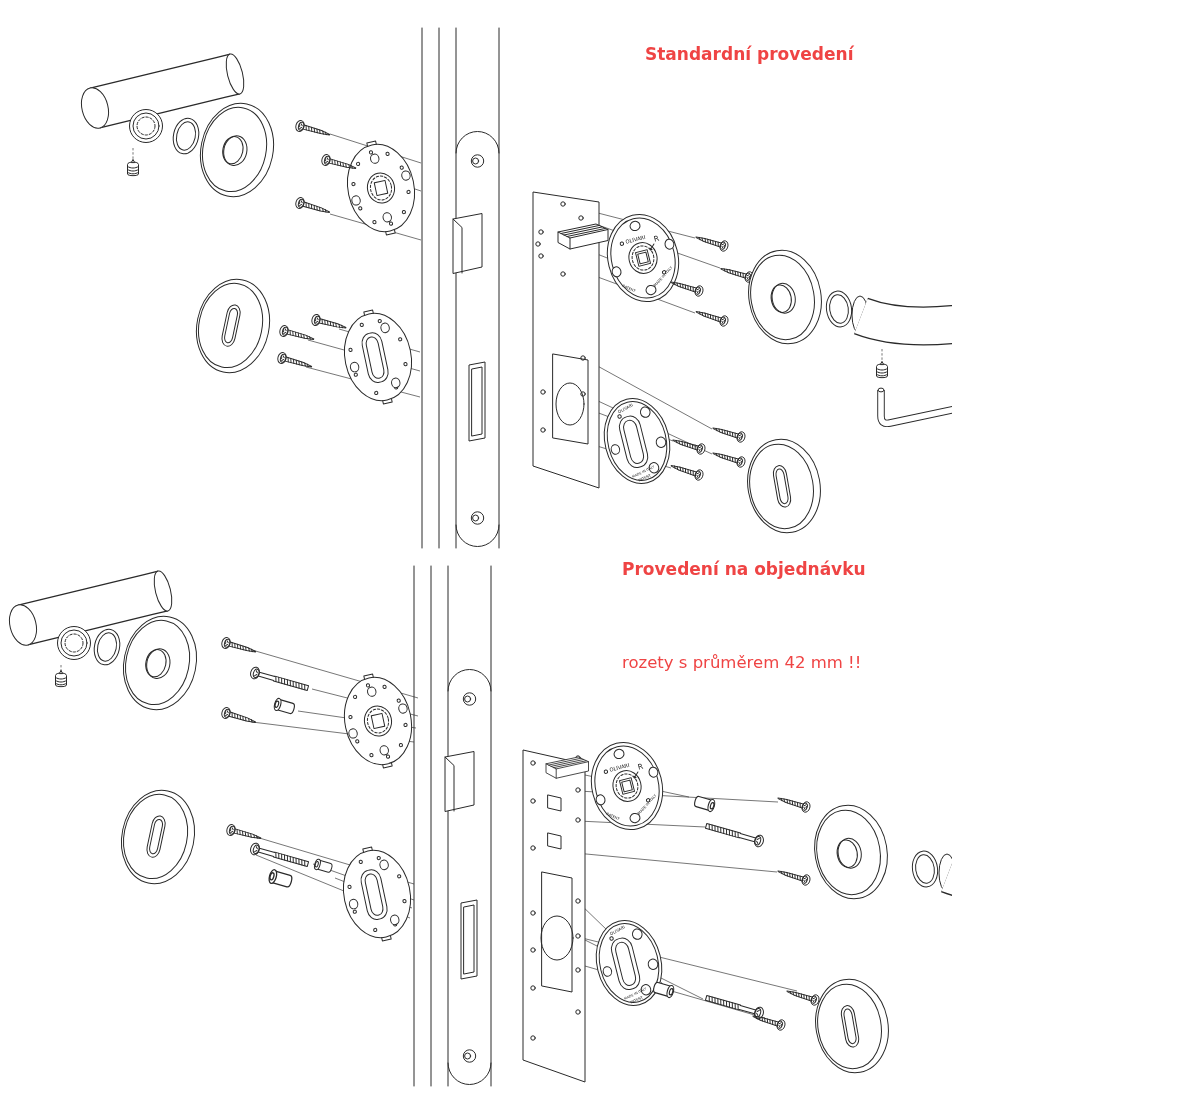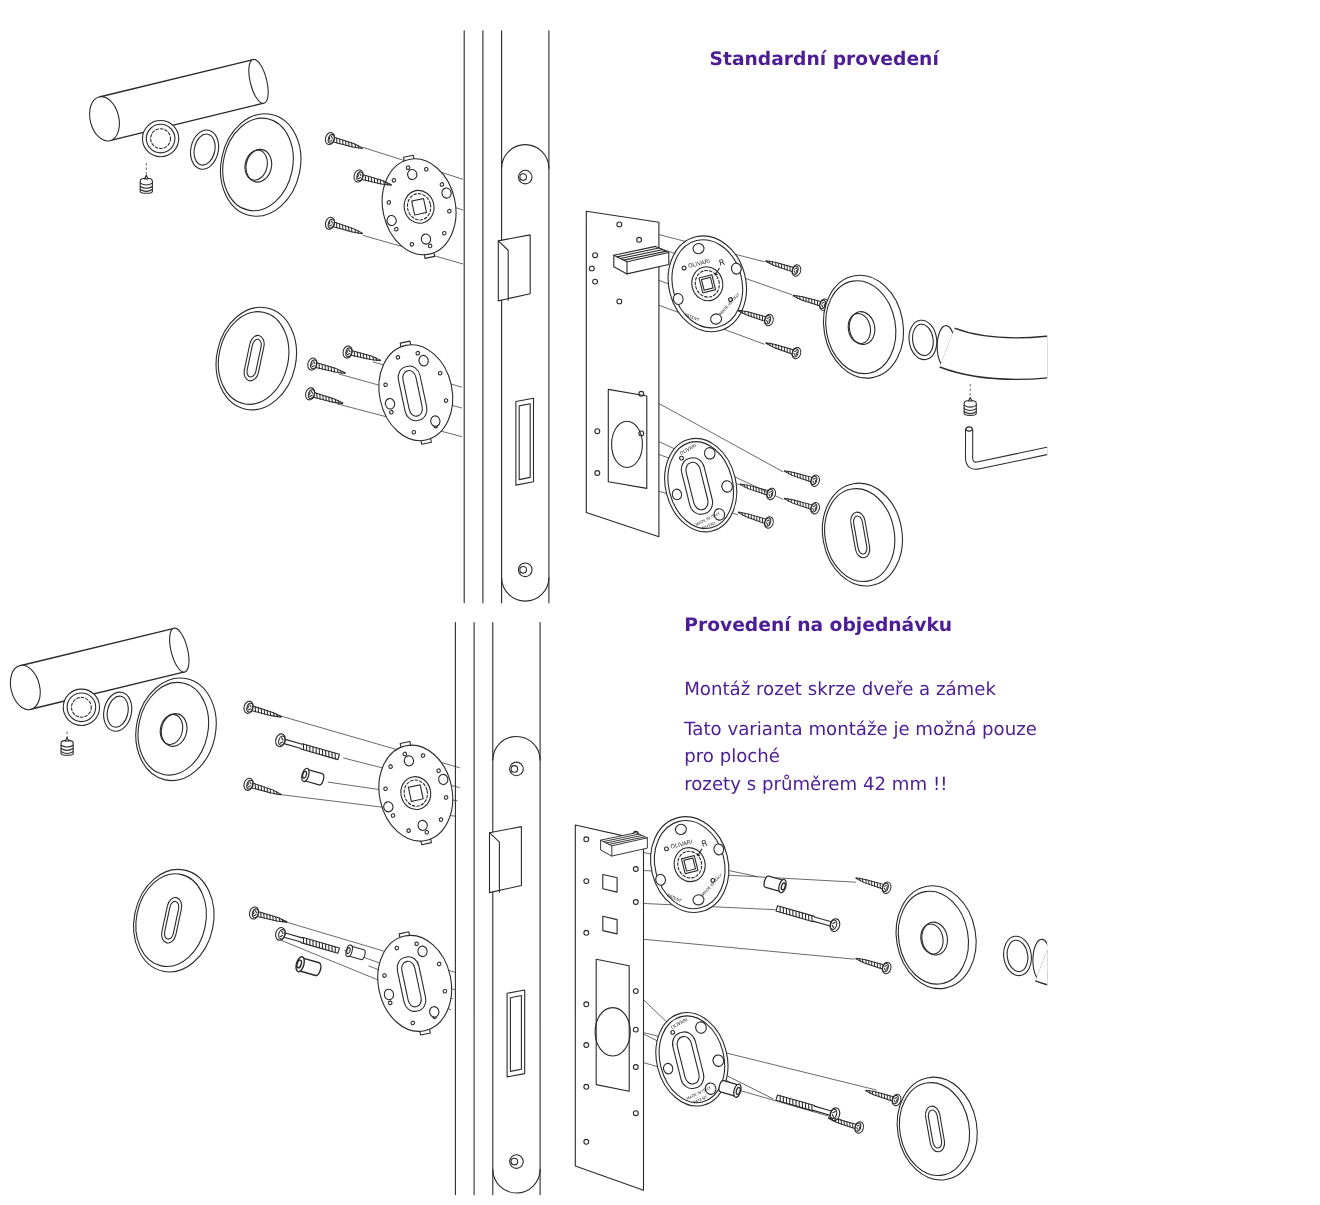--- a/index.html
+++ b/index.html
@@ -1,17 +1,17 @@
 <!DOCTYPE html>
 <html><head>
 <meta charset="utf-8">
 <style>
   html,body{margin:0;padding:0;background:#fff}
   .stage{position:relative;width:952px;height:1095px;background:#fff;
-         font-family:"DejaVu Sans",sans-serif;color:#4c1d95;overflow:hidden}
+         font-family:"DejaVu Sans",sans-serif;color:#ef4444;overflow:hidden}
   .stage svg{position:absolute;left:0;top:0}
   .n{fill:none;stroke:#2a2a2a;stroke-width:1;stroke-linejoin:round;stroke-linecap:round}
   .w{fill:#fff;stroke:#2a2a2a;stroke-width:1;stroke-linejoin:round}
   .tb{fill:none;stroke:#2a2a2a;stroke-linecap:butt}
   .tw{fill:none;stroke:#fff;stroke-linecap:butt}
   .ld{stroke:#4a4a4a;stroke-width:0.75;fill:none}
   .dash{stroke-dasharray:2.4 1.8}
   .eng{fill:#1c1c1c;font-family:"DejaVu Sans",sans-serif}
   .title{position:absolute;font-size:17px;font-weight:bold;white-space:nowrap}
   .desc{position:absolute;font-size:16.5px;white-space:nowrap}
@@ -332,20 +332,18 @@
     <use href="#screw" transform="translate(781,1025) rotate(197) scale(0.9)"></use>
     <use href="#kcover" transform="translate(852,1026) rotate(-10)"></use>
   </g>
 </g>
 </svg>
 
 <div class="title" style="left:645px;top:44px">Standardní provedení</div>
 <div class="bignum" style="left:1012px;top:146px">1</div>
 
 <div class="title" style="left:622px;top:559px">Provedení na objednávku</div>
-<div class="desc" style="left:622px;top:617px">Montáž rozet skrze dveře a zámek</div>
 <div class="note" style="left:622px;top:650px">
-  <div>Tato varianta montáže je možná pouze pro ploché</div>
   <div>rozety s průměrem 42 mm !!</div>
 </div>
 <div class="bignum" style="left:1040px;top:737px">2</div>
 
 </div>
 
 </body></html>

